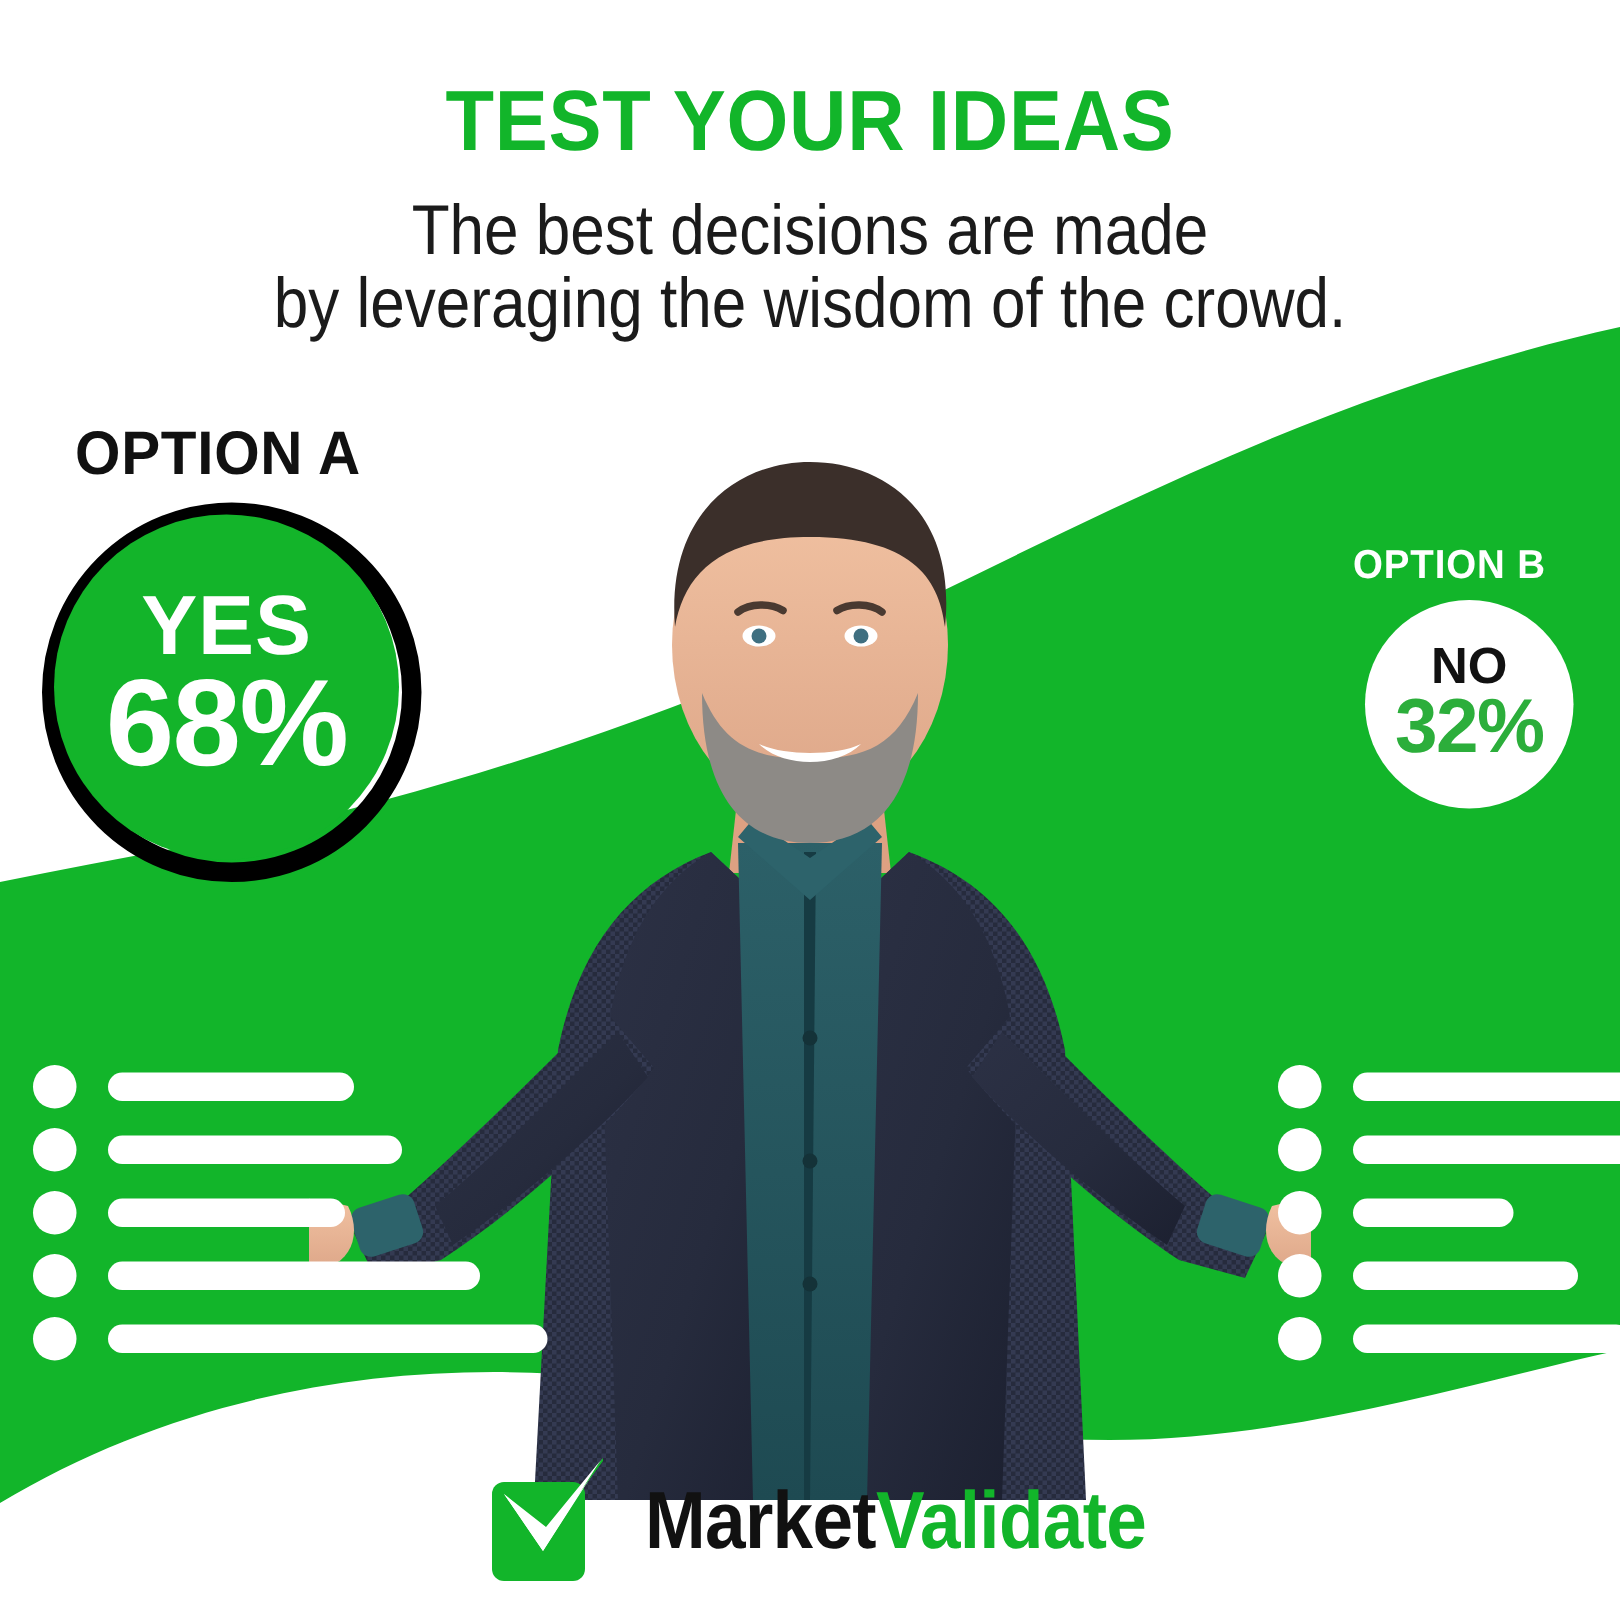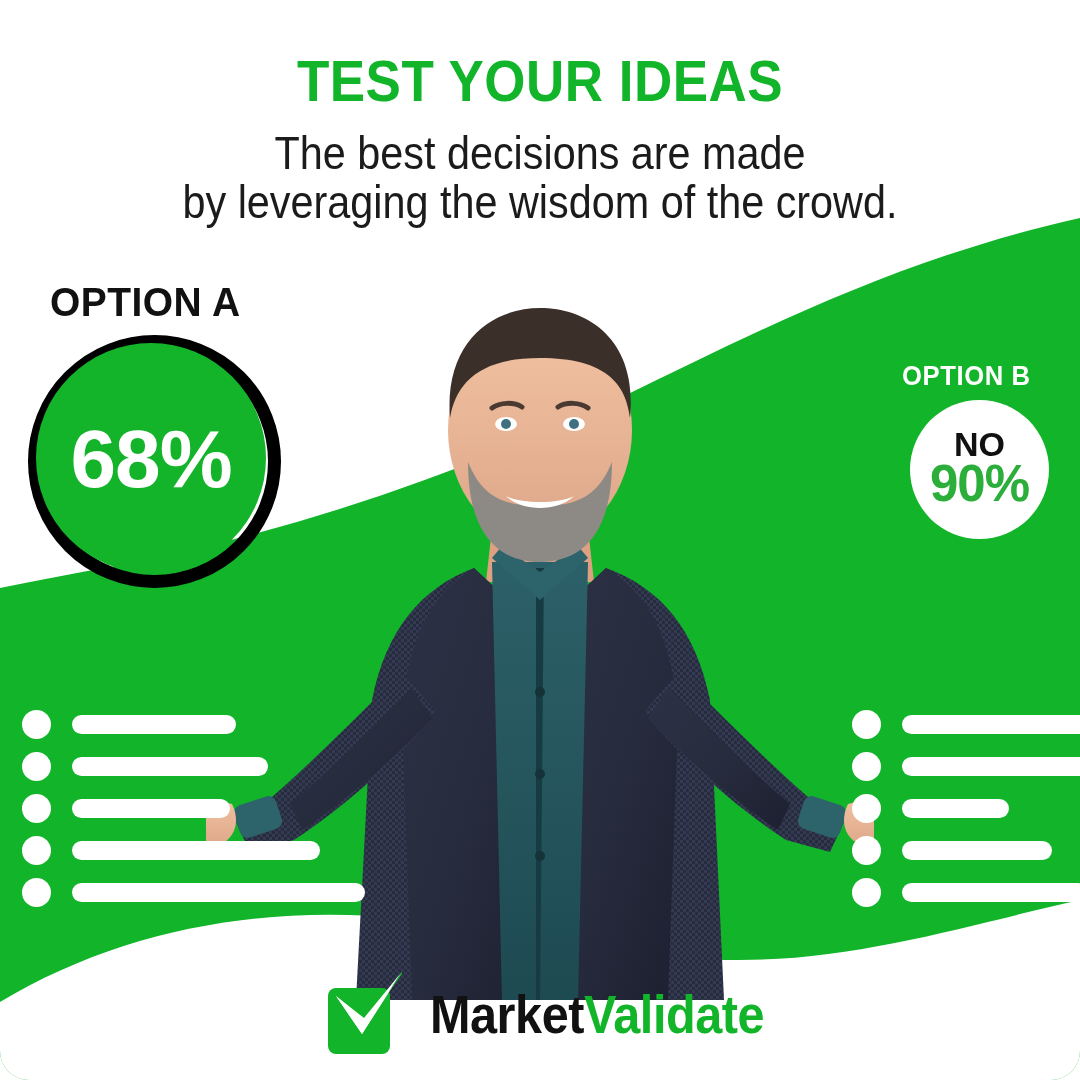--- a/index.html
+++ b/index.html
@@ -6,21 +6,20 @@
   body{
     font-family:"Liberation Sans","DejaVu Sans",sans-serif;
     -webkit-font-smoothing:antialiased;
   }
   #stage{
     position:relative;
     width:1080px;
     height:1080px;
     overflow:hidden;
     background:#ffffff;
-    border-radius:29px;
   }
 
   
   #bg-waves{position:absolute;left:0;top:0;width:1080px;height:1080px;}
 
   
   .headline{
     position:absolute;
     left:0; top:52px; width:1080px;
     text-align:center;
@@ -268,27 +267,28 @@
              C528,506 472,456 438,412 Z" fill="url(#weave)"></path>
     <path d="M462,388 C502,428 546,472 584,504 L572,530 C528,500 478,458 442,418 Z" fill="url(#jacket)"></path>
     <rect x="594" y="500" width="44" height="34" rx="8" transform="rotate(18 616 517)" fill="#2d636b"></rect>
     <path d="M808,512 C758,496 688,492 642,504 C634,520 638,538 654,544
              C702,552 768,548 810,536 Z" fill="url(#skin)"></path>
   </svg>
 
   <div id="optA-label">OPTION A</div>
   <div id="optA-ring"></div>
   <div id="optA-disc">
+    <div id="optA-yes">YES</div>
     <div id="optA-pct">68%</div>
   </div>
 
   <div id="optB-label">OPTION B</div>
   <div id="optB-disc">
     <div id="optB-no">NO</div>
-    <div id="optB-pct">90%</div>
+    <div id="optB-pct">32%</div>
   </div>
 
   <div class="list" id="list-left">
       <div class="row">
         <span class="dot"></span>
         <span class="bar" style="width: 164px;"></span>
       </div>
       <div class="row">
         <span class="dot"></span>
         <span class="bar" style="width: 196px;"></span>

